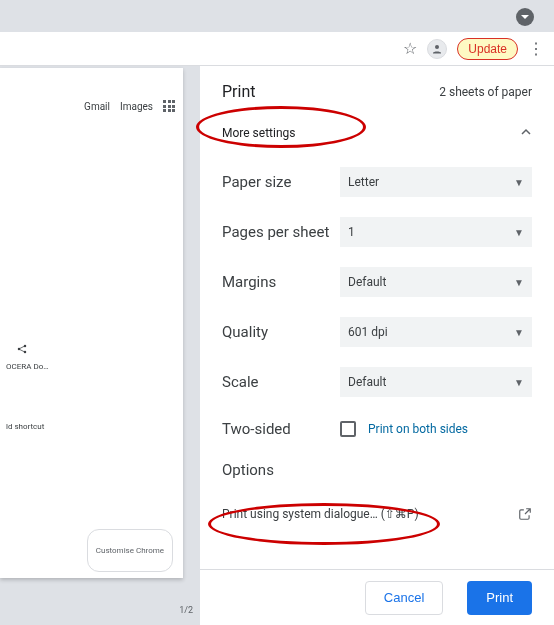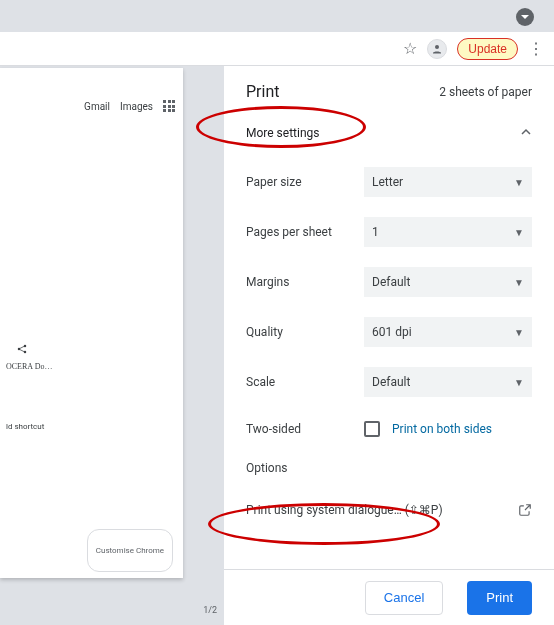--- a/index.html
+++ b/index.html
@@ -11,41 +11,41 @@
 
   
   .toolbar { position: absolute; left: 0; right: 0; top: 32px; height: 34px; background: #fff; border-bottom: 1px solid #dadce0; display: flex; align-items: center; justify-content: flex-end; gap: 10px; padding: 0 10px; }
   .toolbar .star { font-size: 16px; color: #5f6368; }
   .toolbar .avatar { width: 20px; height: 20px; border-radius: 50%; background: #e8eaed; display: flex; align-items: center; justify-content: center; font-size: 13px; color:#5f6368; border:1px solid #dadce0;}
   .toolbar .update { border: 1px solid #d93025; color: #d93025; background: #fef9c3; border-radius: 14px; padding: 3px 10px; font-size: 12px; cursor: pointer; }
   .toolbar .kebab { font-size: 16px; color: #5f6368; cursor: pointer; }
 
   
   .content { position: absolute; left: 0; right: 0; top: 66px; bottom: 0; display: flex; background: #dee1e6; }
-  .preview-col { width: 224px; position: relative; background: #dee1e6; }
+  .preview-col { width: 200px; position: relative; background: #dee1e6; }
   .preview-page { position: absolute; left: 0; top: 2px; width: 183px; height: 510px; background: #fff; box-shadow: 0 2px 4px rgba(0,0,0,0.2); }
   .preview-page .links { position: absolute; top: 32px; right: 8px; display: flex; gap: 10px; align-items: center; font-size: 10px; color: #3c4043; }
   .apps-grid { display: grid; grid-template-columns: repeat(3,3px); grid-template-rows: repeat(3,3px); gap: 1.5px; }
   .apps-grid span { background: #5f6368; }
-  .preview-page .tile-label { position: absolute; left: 6px; top: 294px; font-size: 8px; color: #3c4043; font-family: Liberation Serif, serif; }
+  .preview-page .tile-label { position: absolute; left: 6px; top: 294px; font-size: 8px; color: #3c4043; }
   .preview-page .tile-label2 { position: absolute; left: 6px; top: 354px; font-size: 8px; color: #3c4043; }
   .preview-page .tile-icon { position:absolute; left:16px; top:275px; font-size:11px; color:#3c4043;}
   .preview-page .customise { position: absolute; right: 10px; bottom: 6px; font-size: 8px; color: #5f6368; border: 1px solid #dadce0; border-radius: 12px; padding: 16px 8px; background: #fff; }
   .page-counter { position: absolute; right: 7px; bottom: 10px; font-size: 9px; color: #5f6368; }
 
   
   .panel { flex: 1; background: #fff; display: flex; flex-direction: column; padding: 16px 22px 0 22px; position: relative; }
   .panel-header { display: flex; justify-content: space-between; align-items: center; margin-bottom: 14px; }
   .panel-header h1 { font-size: 16px; font-weight: 400; }
   .panel-header .sheets { font-size: 12px; color:#3c4043;}
   .more-row { display: flex; justify-content: space-between; align-items: center; padding: 10px 0 16px 0; cursor: pointer; font-size:12px;}
   .more-row .chevron { font-size: 14px; color:#5f6368; }
 
   .setting-row { display: flex; align-items: center; padding: 10px 0; gap: 8px; }
-  .setting-row .lbl { width: 110px; font-size: 12px; color:#3c4043; }
+  .setting-row .lbl { width: 110px; font-size: 15px; color:#3c4043; }
   .select { flex: 1; height: 30px; background: #f1f3f4; border: none; color:#3c4043; display: flex; align-items: center; justify-content: space-between; padding: 0 8px; font-size: 12px; cursor: pointer; }
   .select .arrow { color:#5f6368; font-size: 10px; }
 
   .checkbox-row { display: flex; align-items: center; gap: 12px; font-size: 12px; color:#0369a1; padding: 4px 0;}
   .checkbox { width: 16px; height: 16px; border: 2px solid #5f6368; border-radius: 2px; display: inline-flex; align-items: center; justify-content: center; cursor: pointer; }
   .checkbox.checked { background: #1a73e8; border-color:#1a73e8; color:#fff; }
 
   .system-row { display:flex; justify-content: space-between; align-items:center; padding: 18px 0; font-size:12px; color:#3c4043; cursor:pointer;}
   .open-icon { width:14px; height:14px; color:#5f6368;}
 

